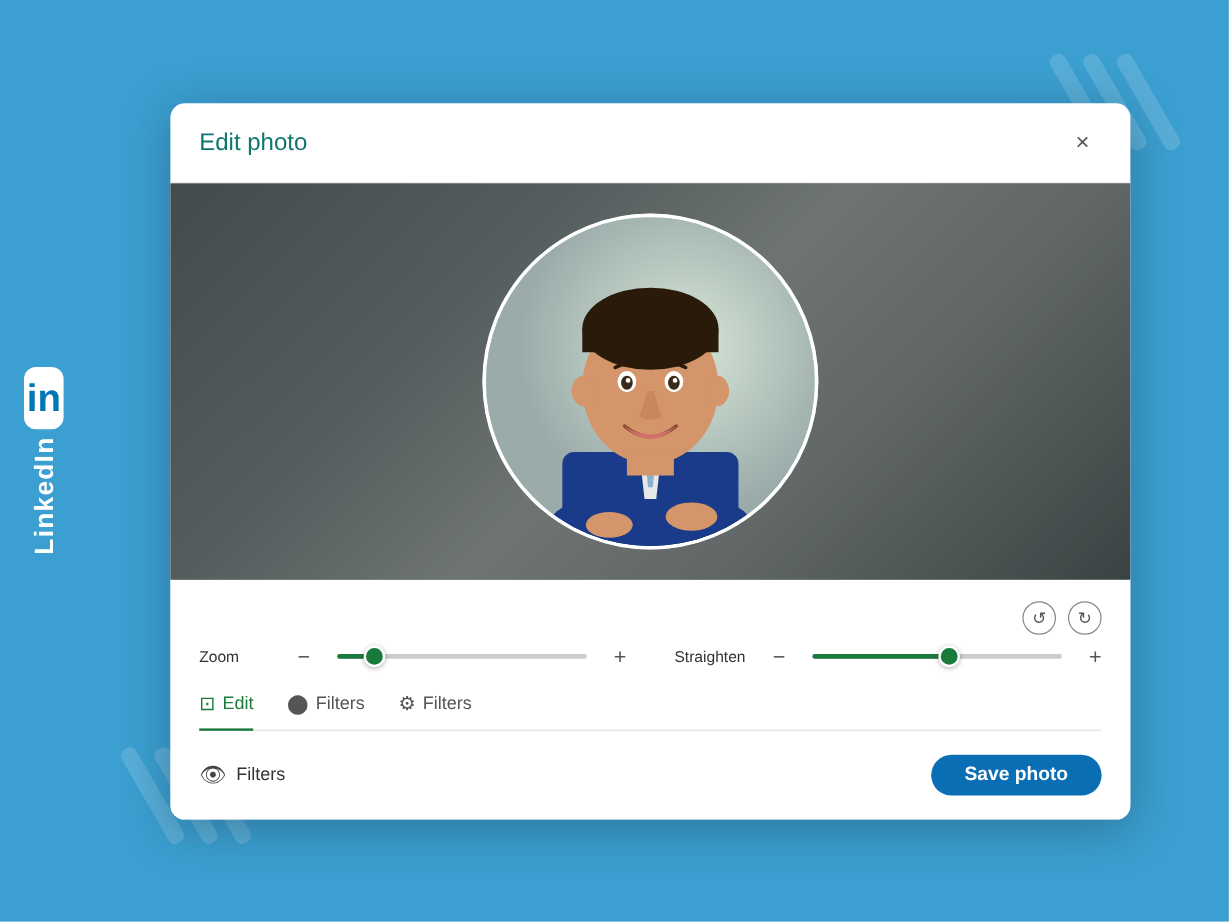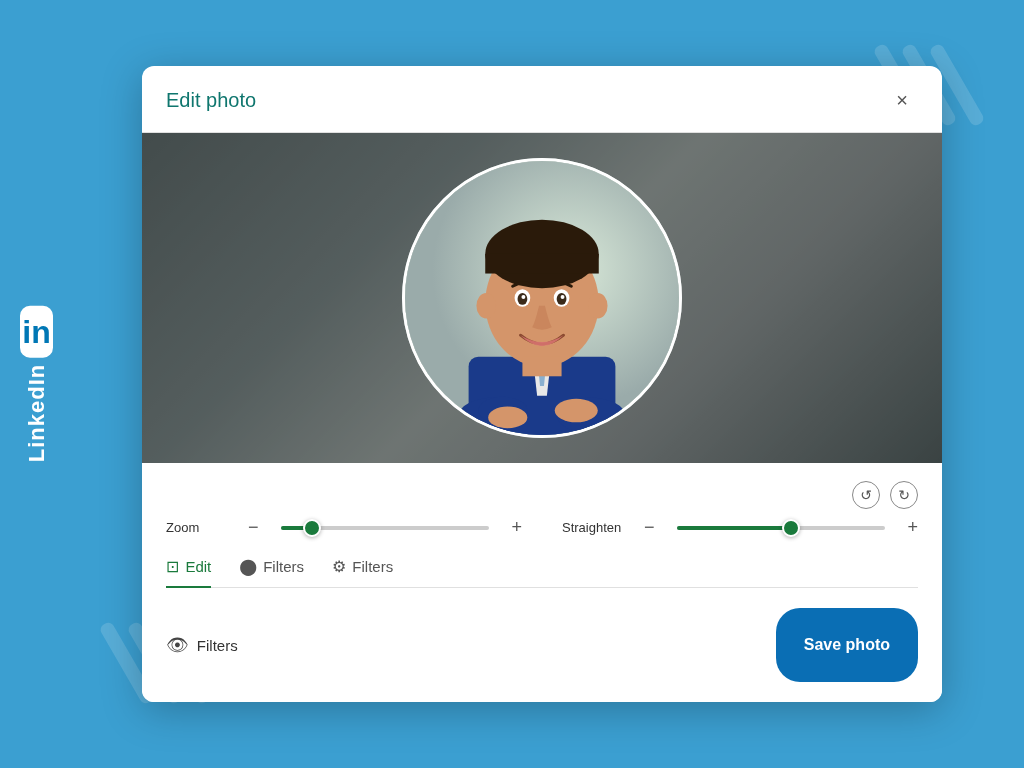--- a/index.html
+++ b/index.html
@@ -277,21 +277,21 @@
     .eye-icon {
       font-size: 18px;
       color: #444;
     }
 
     .save-btn {
       background: #0a6eb4;
       color: white;
       border: none;
       border-radius: 24px;
-      padding: 28px 28px;
+      padding: 8px 28px;
       font-size: 16px;
       font-weight: 600;
       cursor: pointer;
     }
   </style>
 </head>
 <body>
 
 <div class="bg-stripes">
   <div class="stripe stripe-tr1"></div>

